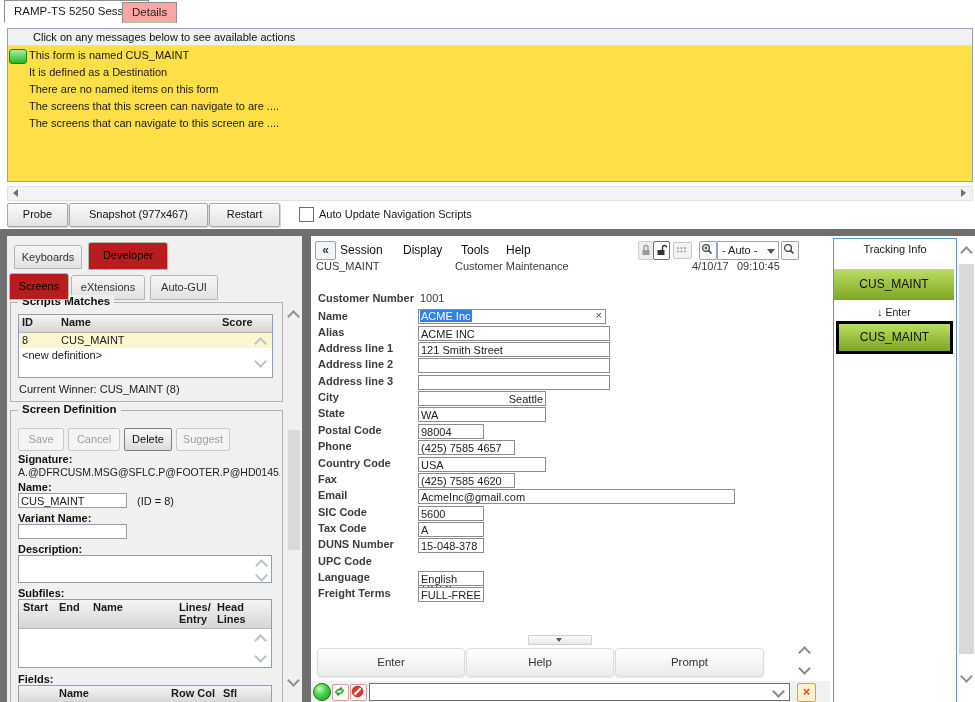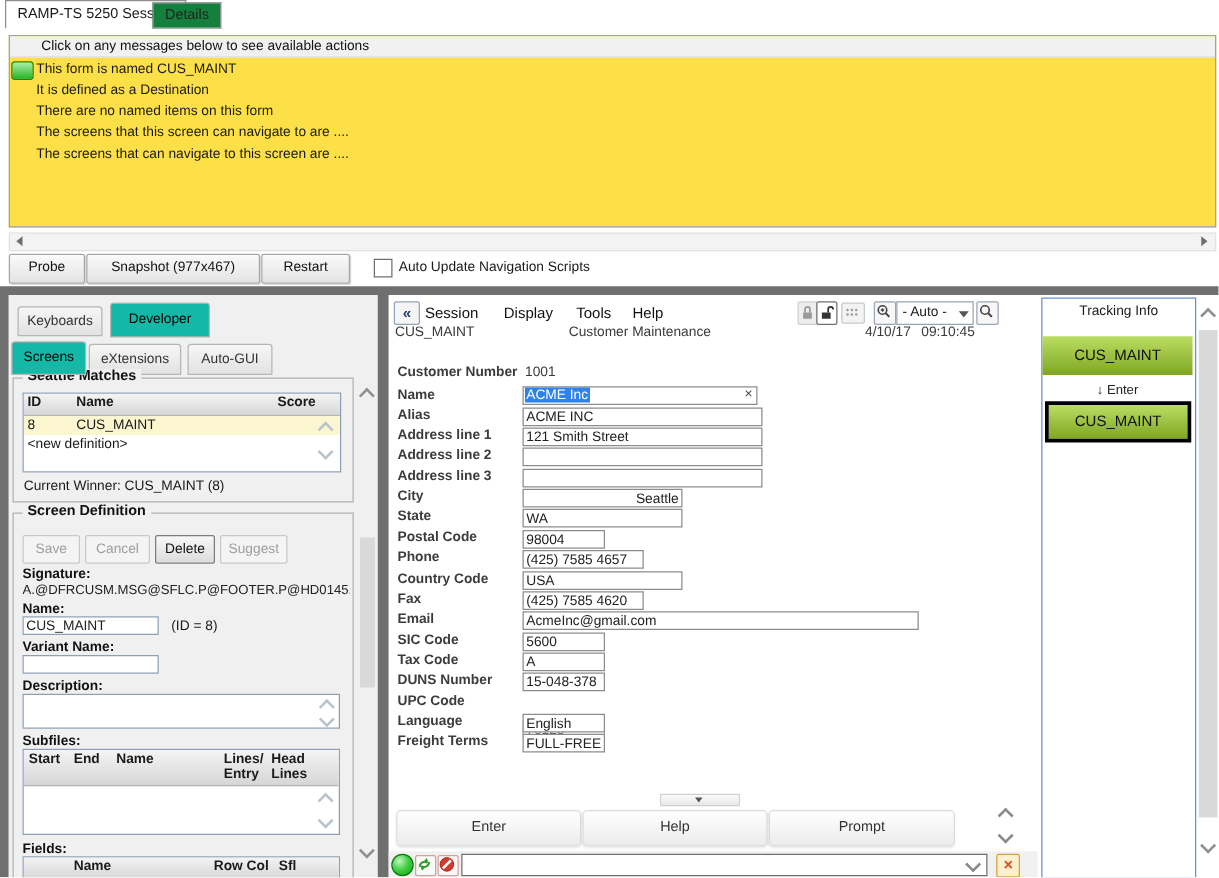--- a/index.html
+++ b/index.html
@@ -4,21 +4,21 @@
 <style>
   html,body{margin:0;padding:0;background:#fff;}
   #app{position:relative;width:975px;height:702px;overflow:hidden;
        font-family:"Liberation Sans","DejaVu Sans",sans-serif;font-size:11px;color:#1a1a1a;
        background:#fff;}
   .abs{position:absolute;}
   
   .toptab{position:absolute;top:2px;height:19px;line-height:19px;padding:0 9px;
           border:1px solid #8f8f8f;background:#fff;font-size:11.5px;z-index:2;}
   .toptab.active{top:0;height:21px;line-height:21px;border-bottom:1px solid #fff;}
-  .toptab.inactive{background:#15803d;border-bottom:1px solid #bbb;color:#222;}
+  .toptab.inactive{background:#fca5a5;border-bottom:1px solid #bbb;color:#222;}
   
   .msgbox{position:absolute;left:7px;top:28px;width:964px;height:152px;border:1px solid #95a4ba;background:#fde047;}
   .msghdr{height:16px;line-height:16px;background:#f1f1f1;border-bottom:1px solid #dedede;padding-left:25px;color:#111;}
   .msgrow{height:17px;line-height:17px;padding-left:21px;position:relative;cursor:default;}
   .msgicon{position:absolute;left:1px;top:2px;width:16px;height:13px;border-radius:3px;
            background:linear-gradient(#a9efa9,#27b427);border:1px solid #178817;}
   
   .hscroll{position:absolute;left:7px;top:186px;width:964px;height:13px;background:#f3f3f3;border:1px solid #e2e2e2;}
   .hs-btn{position:absolute;top:0;width:16px;height:11px;background:#f3f3f3;}
   .tri{width:0;height:0;position:absolute;}
@@ -29,21 +29,21 @@
   .toolbtn{position:absolute;top:203px;height:22px;border:1px solid #a6a6a6;border-radius:2px;
            background:linear-gradient(#fafafa,#e3e3e3);text-align:center;line-height:21px;font-size:11px;color:#111;
            box-shadow:1px 1px 0 #d9d9d9;cursor:default;}
   .checkbox{position:absolute;width:13px;height:13px;border:1px solid #707070;background:#fff;}
   
   .darkbar{position:absolute;background:#6f6f6f;}
   
   .leftpanel{position:absolute;left:7px;top:236px;width:295px;height:466px;background:#f0f0f0;}
   .ltab{position:absolute;border:1px solid #b5b5b5;border-radius:3px 3px 0 0;text-align:center;color:#333;
         background:linear-gradient(#f6f6f6,#e2e2e2);cursor:default;}
-  .ltab.active{background:#14b8a6;z-index:2;color:#000;}
+  .ltab.active{background:#b91c1c;z-index:2;color:#000;}
   .groupbox{position:absolute;border:1px solid #b1b1b1;background:#f0f0f0;}
   .legend{position:absolute;top:-8px;left:7px;background:#f0f0f0;padding:0 4px;font-weight:bold;font-size:11.5px;color:#111;}
   .lvbox{position:absolute;border:1px solid #8fa0b5;background:#fff;overflow:hidden;}
   .lvhead{position:absolute;left:0;top:0;right:0;height:17px;background:linear-gradient(#f4f4f4,#d6d6d6);
           border-bottom:1px solid #b5b5b5;font-weight:bold;}
   .lvhead span,.lvrow span{position:absolute;top:1px;}
   .lvrow{position:absolute;left:0;right:0;height:15px;}
   .chev{width:7px;height:7px;border-left:2px solid #8f8f8f;border-top:2px solid #8f8f8f;position:absolute;}
   .chev.up{transform:rotate(45deg);}
   .chev.down{transform:rotate(225deg);}
@@ -128,21 +128,21 @@
     <span>Screens</span>
   </div>
   <div class="ltab" style="left:71px;top:275px;width:72px;height:23px;line-height:22px">
     <span>eXtensions</span>
   </div>
   <div class="ltab" style="left:150px;top:275px;width:66px;height:23px;line-height:22px">
     <span>Auto-GUI</span>
   </div>
 
   <div class="groupbox" style="left:10px;top:302px;width:271px;height:98px">
-    <span class="legend">Seattle Matches</span>
+    <span class="legend">Scripts Matches</span>
     <div class="lvbox" style="left:7px;top:11px;width:253px;height:62px">
       <div class="lvhead">
         <span style="left:3px">ID</span>
         <span style="left:42px">Name</span>
         <span style="left:203px">Score</span>
       </div>
       <div class="lvrow" style="top:18px;background:#fbf6cf">
         <span style="left:3px">8</span>
         <span style="left:42px">CUS_MAINT</span>
       </div>

